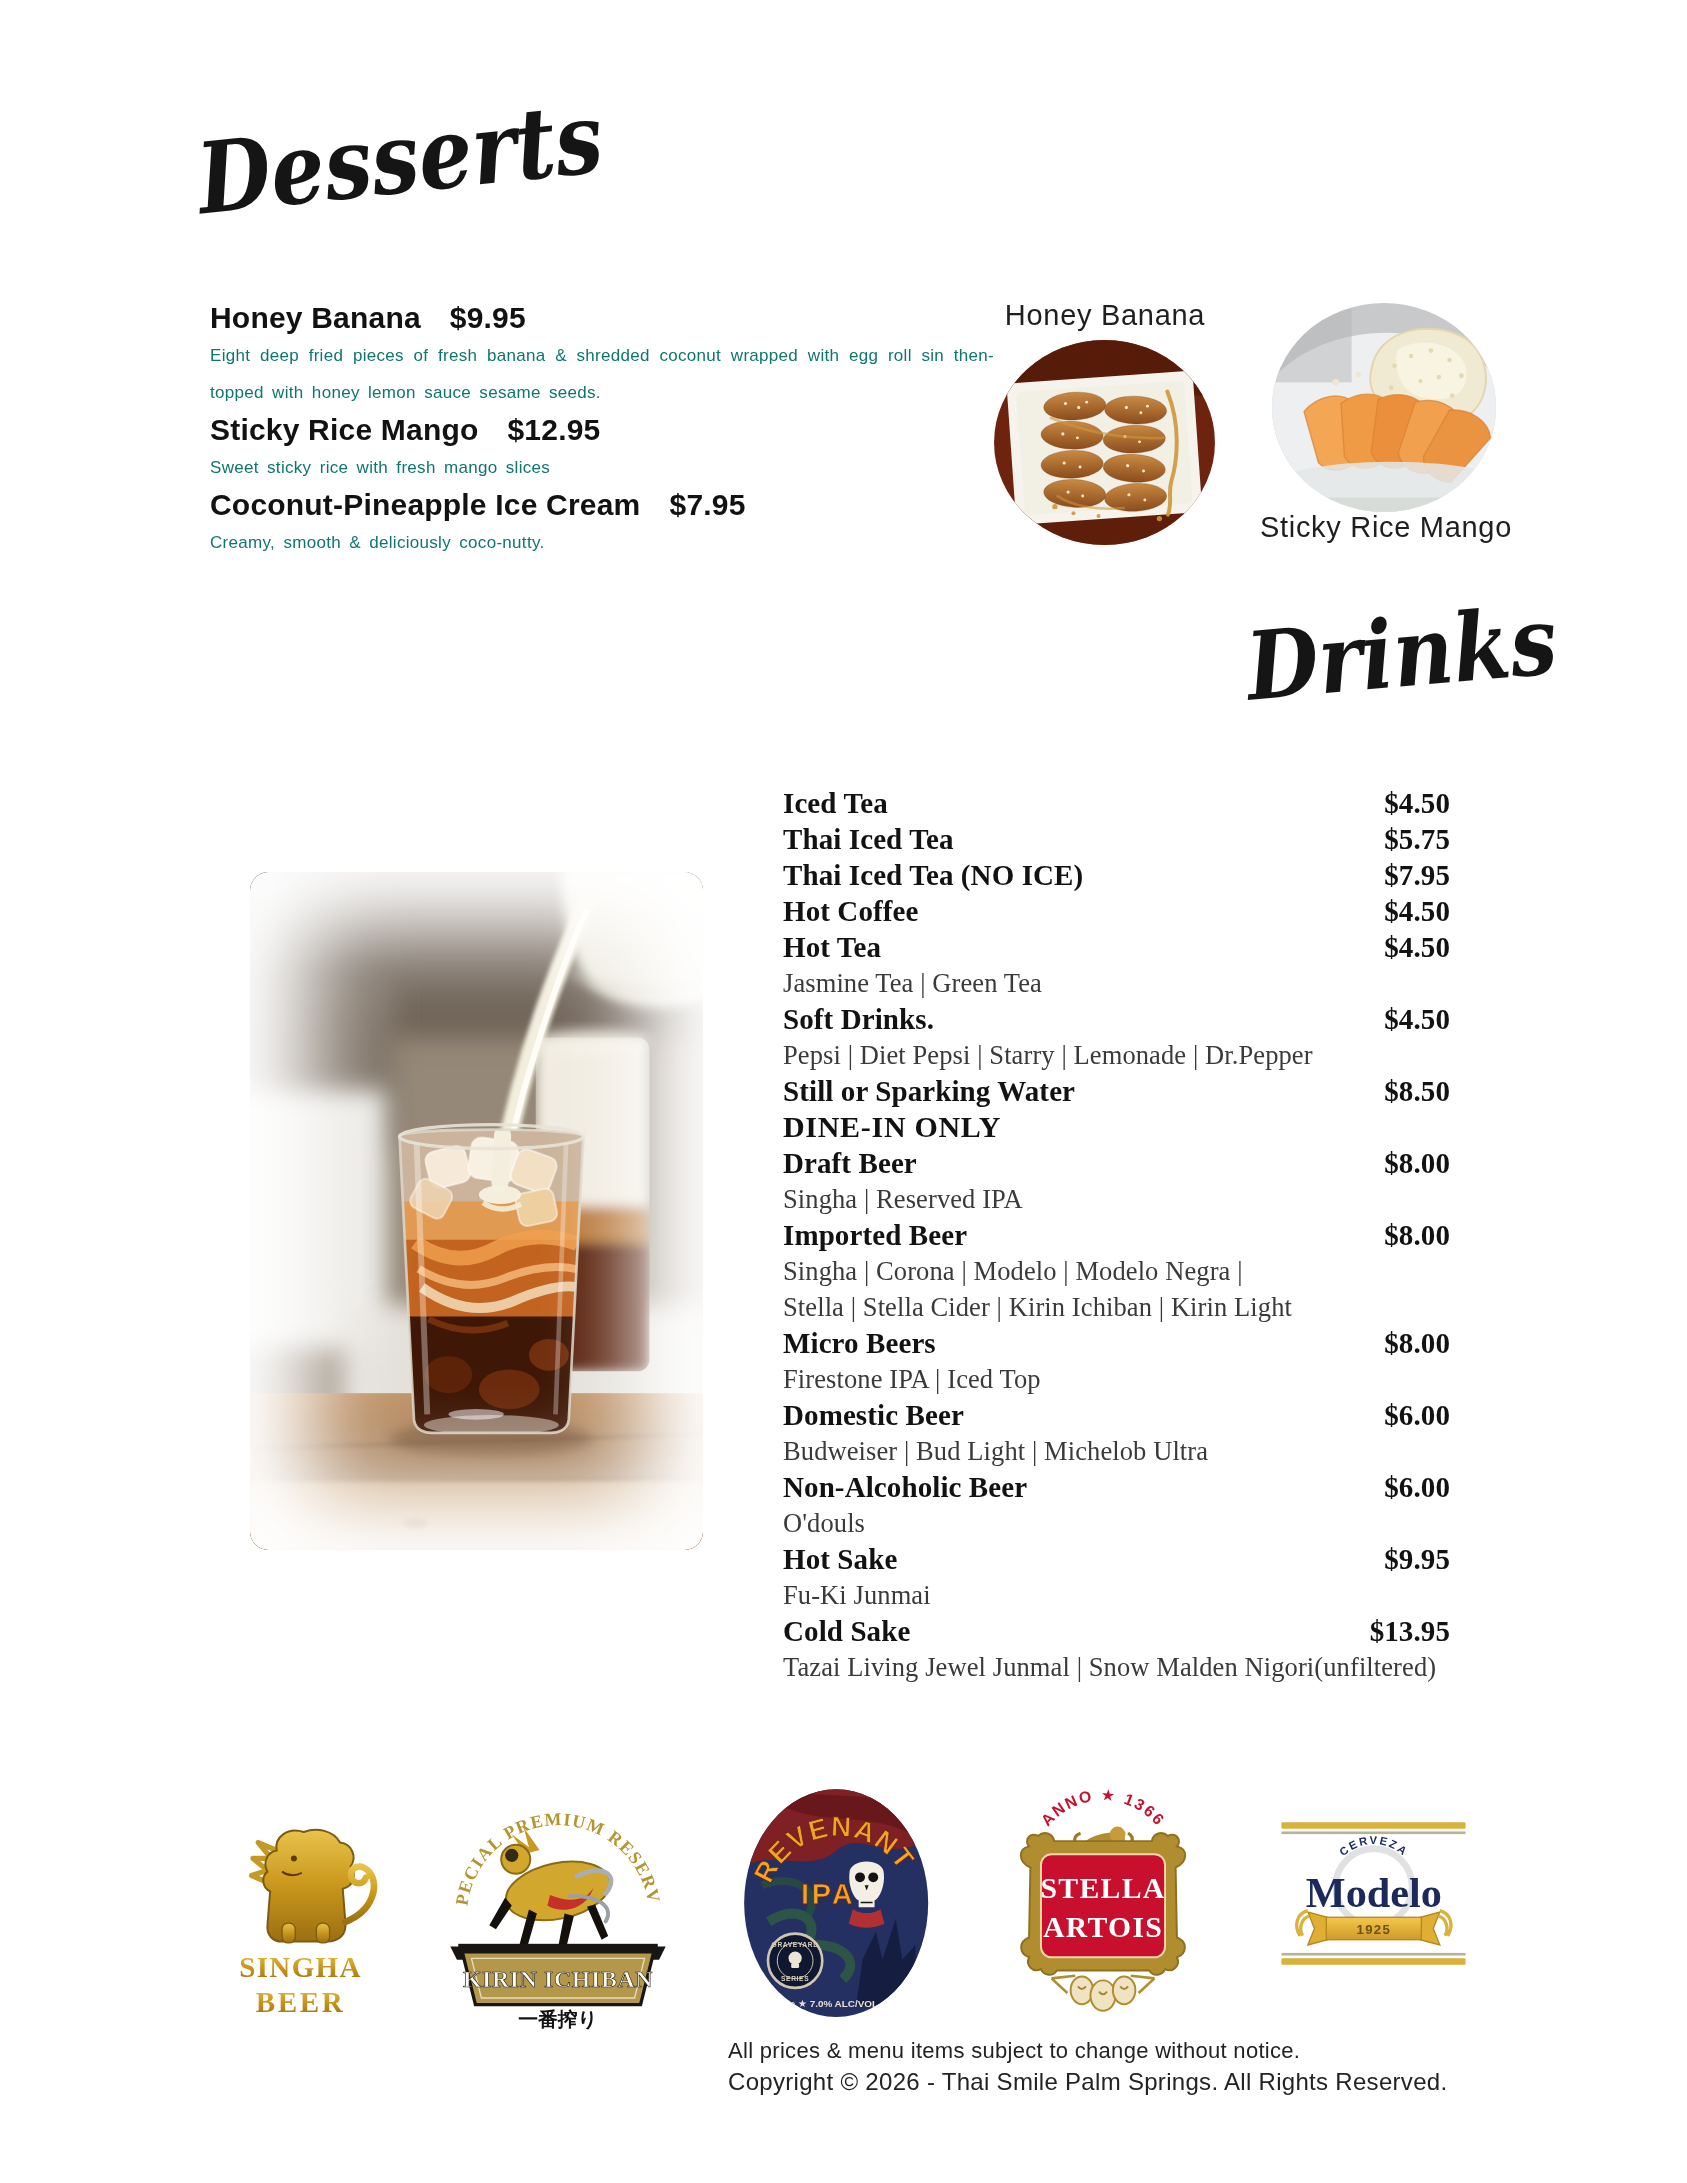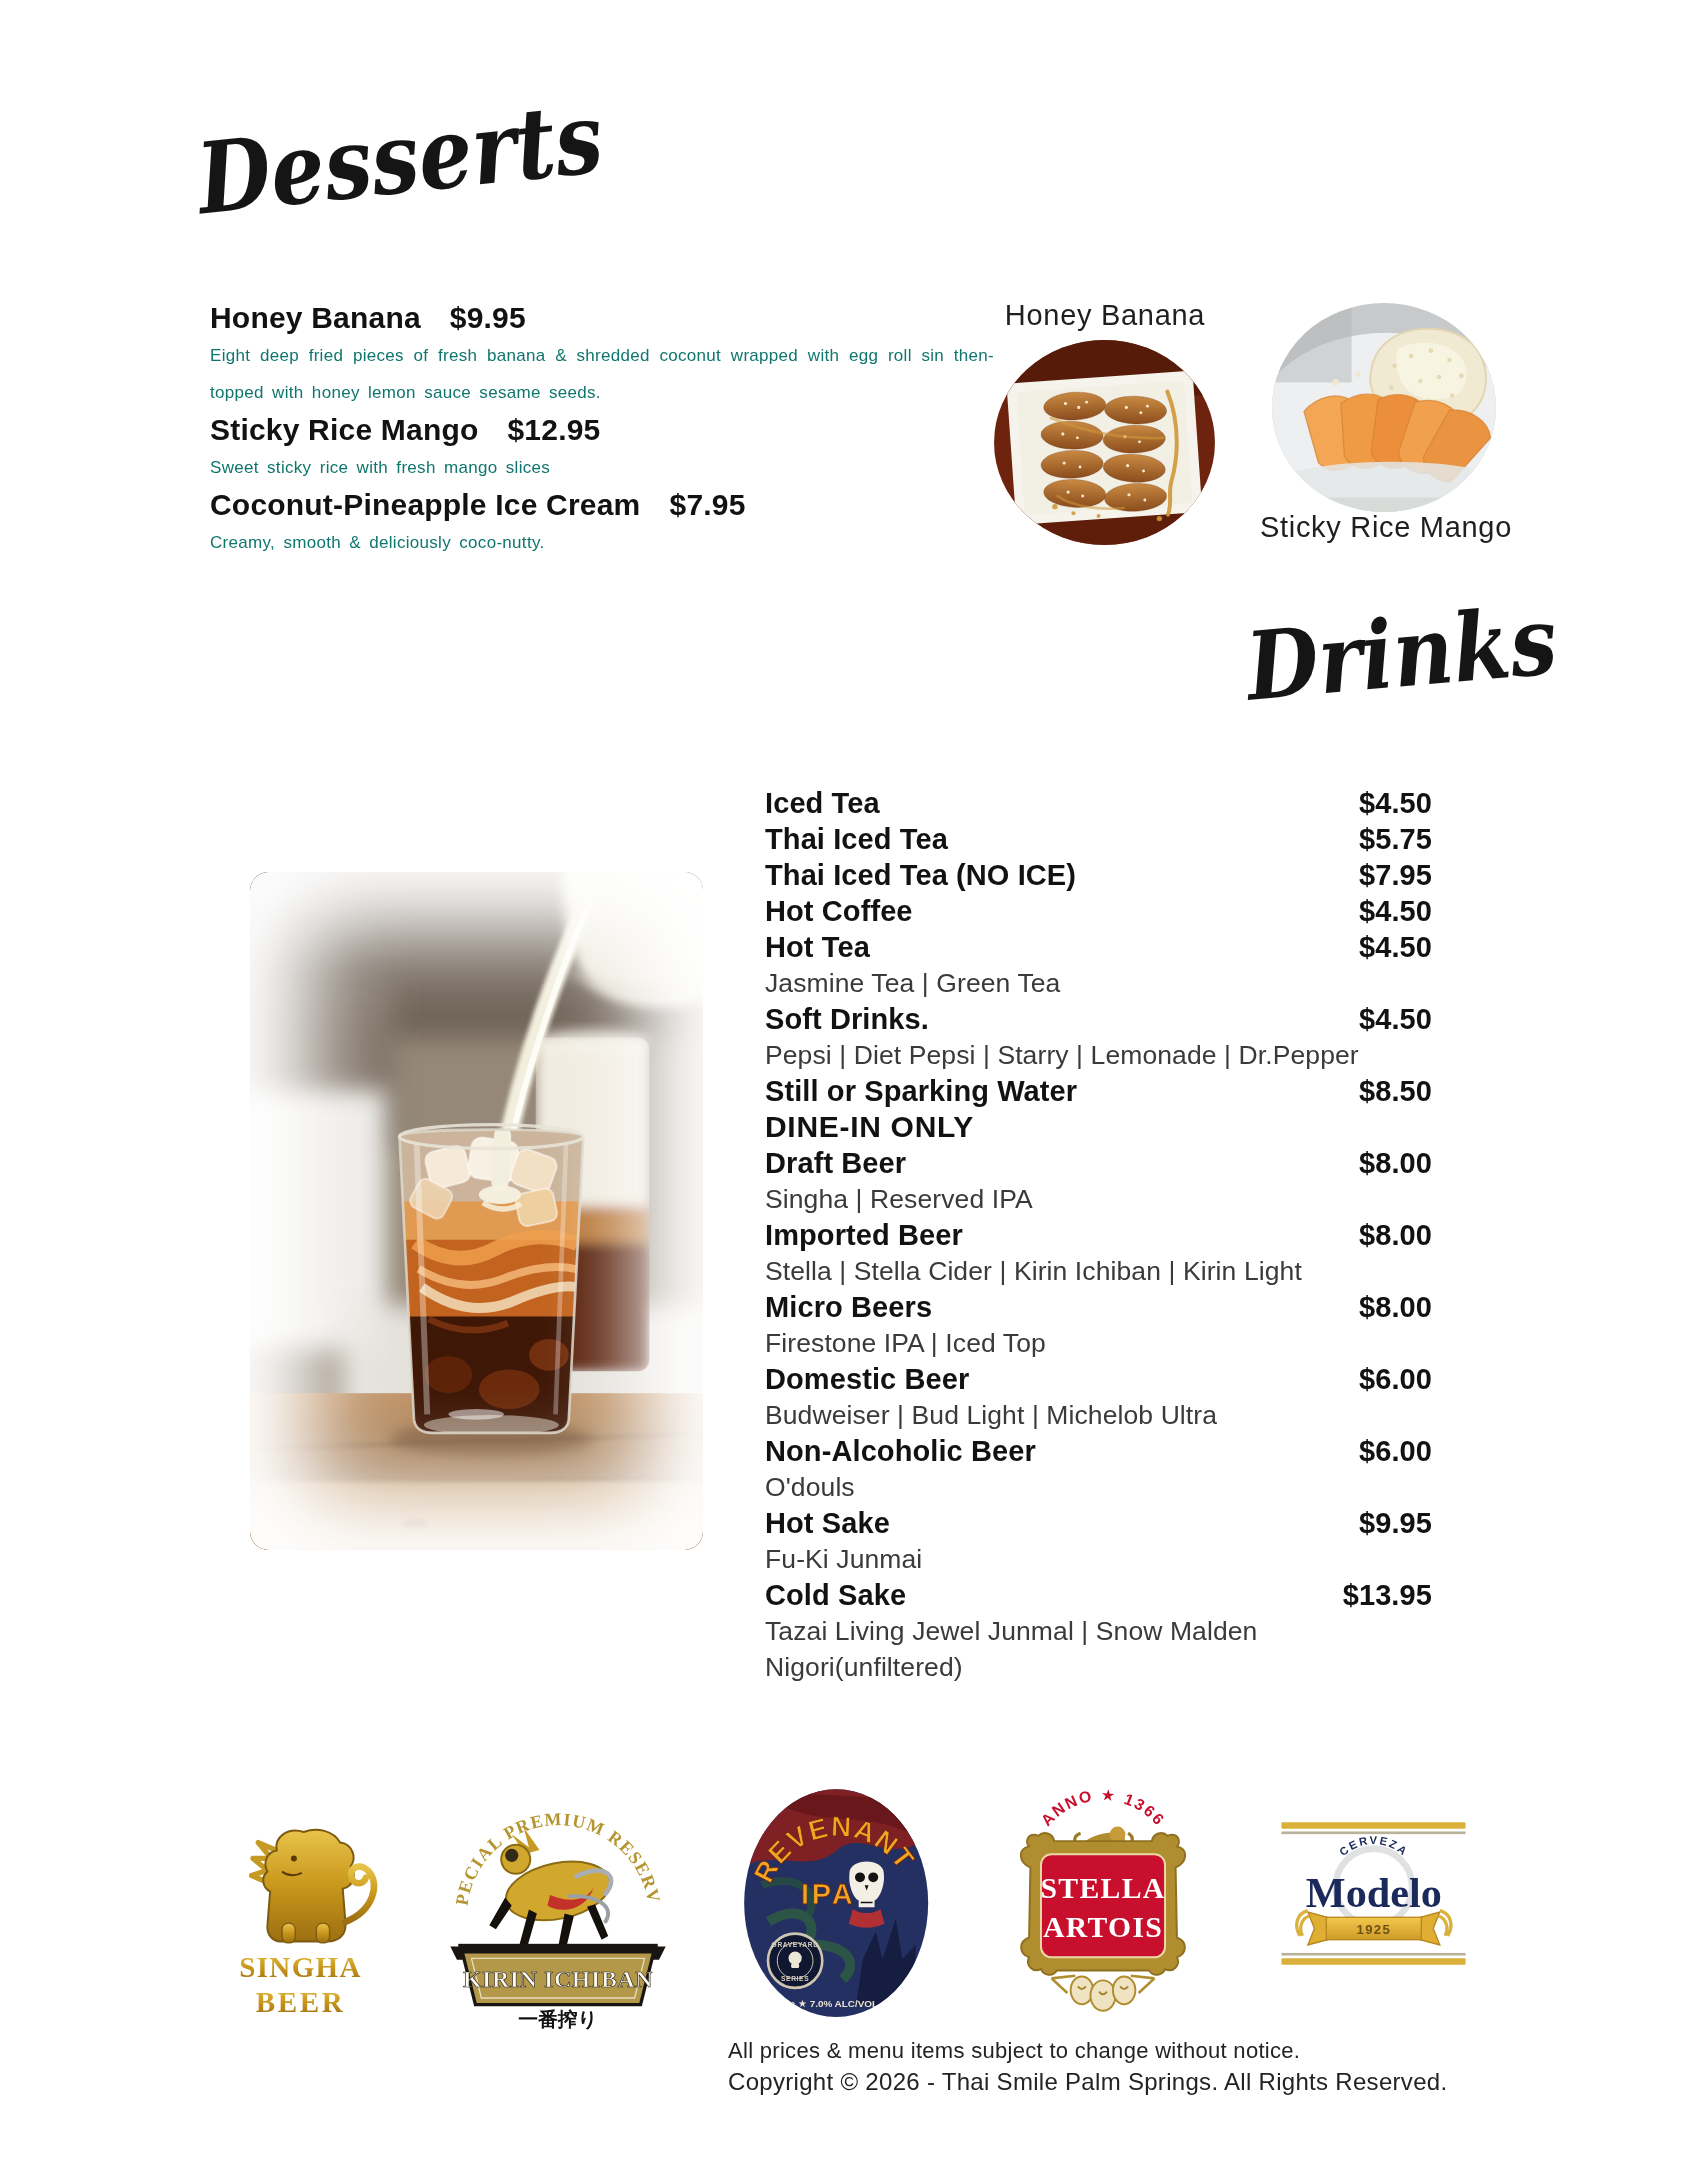--- a/index.html
+++ b/index.html
@@ -25,21 +25,21 @@
 
   
   .photo-label{font-size:29px;color:#1f1f1f;letter-spacing:0.7px;text-align:center;}
   #honey-label{left:991px;top:299px;width:228px;}
   #sticky-label{left:1244px;top:511px;width:284px;}
   .food-circle{border-radius:50%;overflow:hidden;}
   #honey-circle{left:994px;top:340px;width:221px;height:205px;}
   #sticky-circle{left:1272px;top:303px;width:224px;height:209px;}
 
   
-  #drink-list{left:765px;top:785px;width:667px;}
+  #drink-list{left:783px;top:785px;width:667px;font-family:Liberation Serif, serif;}
   .dr-row{display:flex;justify-content:space-between;font-weight:700;font-size:29px;line-height:36px;letter-spacing:0.1px;}
   .dr-sub{font-size:26.5px;line-height:36px;color:#3a3a3a;letter-spacing:0.1px;}
   .dr-divider{text-align:left;font-weight:700;font-size:30px;line-height:36px;letter-spacing:0.7px;}
 
   
   #tea-photo{left:250px;top:872px;width:453px;height:678px;border-radius:18.5px;overflow:hidden;}
   #tea-photo svg{display:block;}
   .vignette{position:absolute;inset:0;border-radius:18.5px;box-shadow:inset 0 0 89px 63px #ffffff;pointer-events:none;}
 
   
@@ -225,20 +225,21 @@
   <div class="dr-divider">DINE-IN ONLY</div>
   <div class="dr-row">
       <span>Draft Beer</span>
       <span>$8.00</span>
     </div>
   <div class="dr-sub">Singha | Reserved IPA</div>
   <div class="dr-row">
       <span>Imported Beer</span>
       <span>$8.00</span>
     </div>
+  <div class="dr-sub">Singha | Corona | Modelo | Modelo Negra |</div>
   <div class="dr-sub">Stella | Stella Cider | Kirin Ichiban | Kirin Light</div>
   <div class="dr-row">
       <span>Micro Beers</span>
       <span>$8.00</span>
     </div>
   <div class="dr-sub">Firestone IPA | Iced Top</div>
   <div class="dr-row">
       <span>Domestic Beer</span>
       <span>$6.00</span>
     </div>

